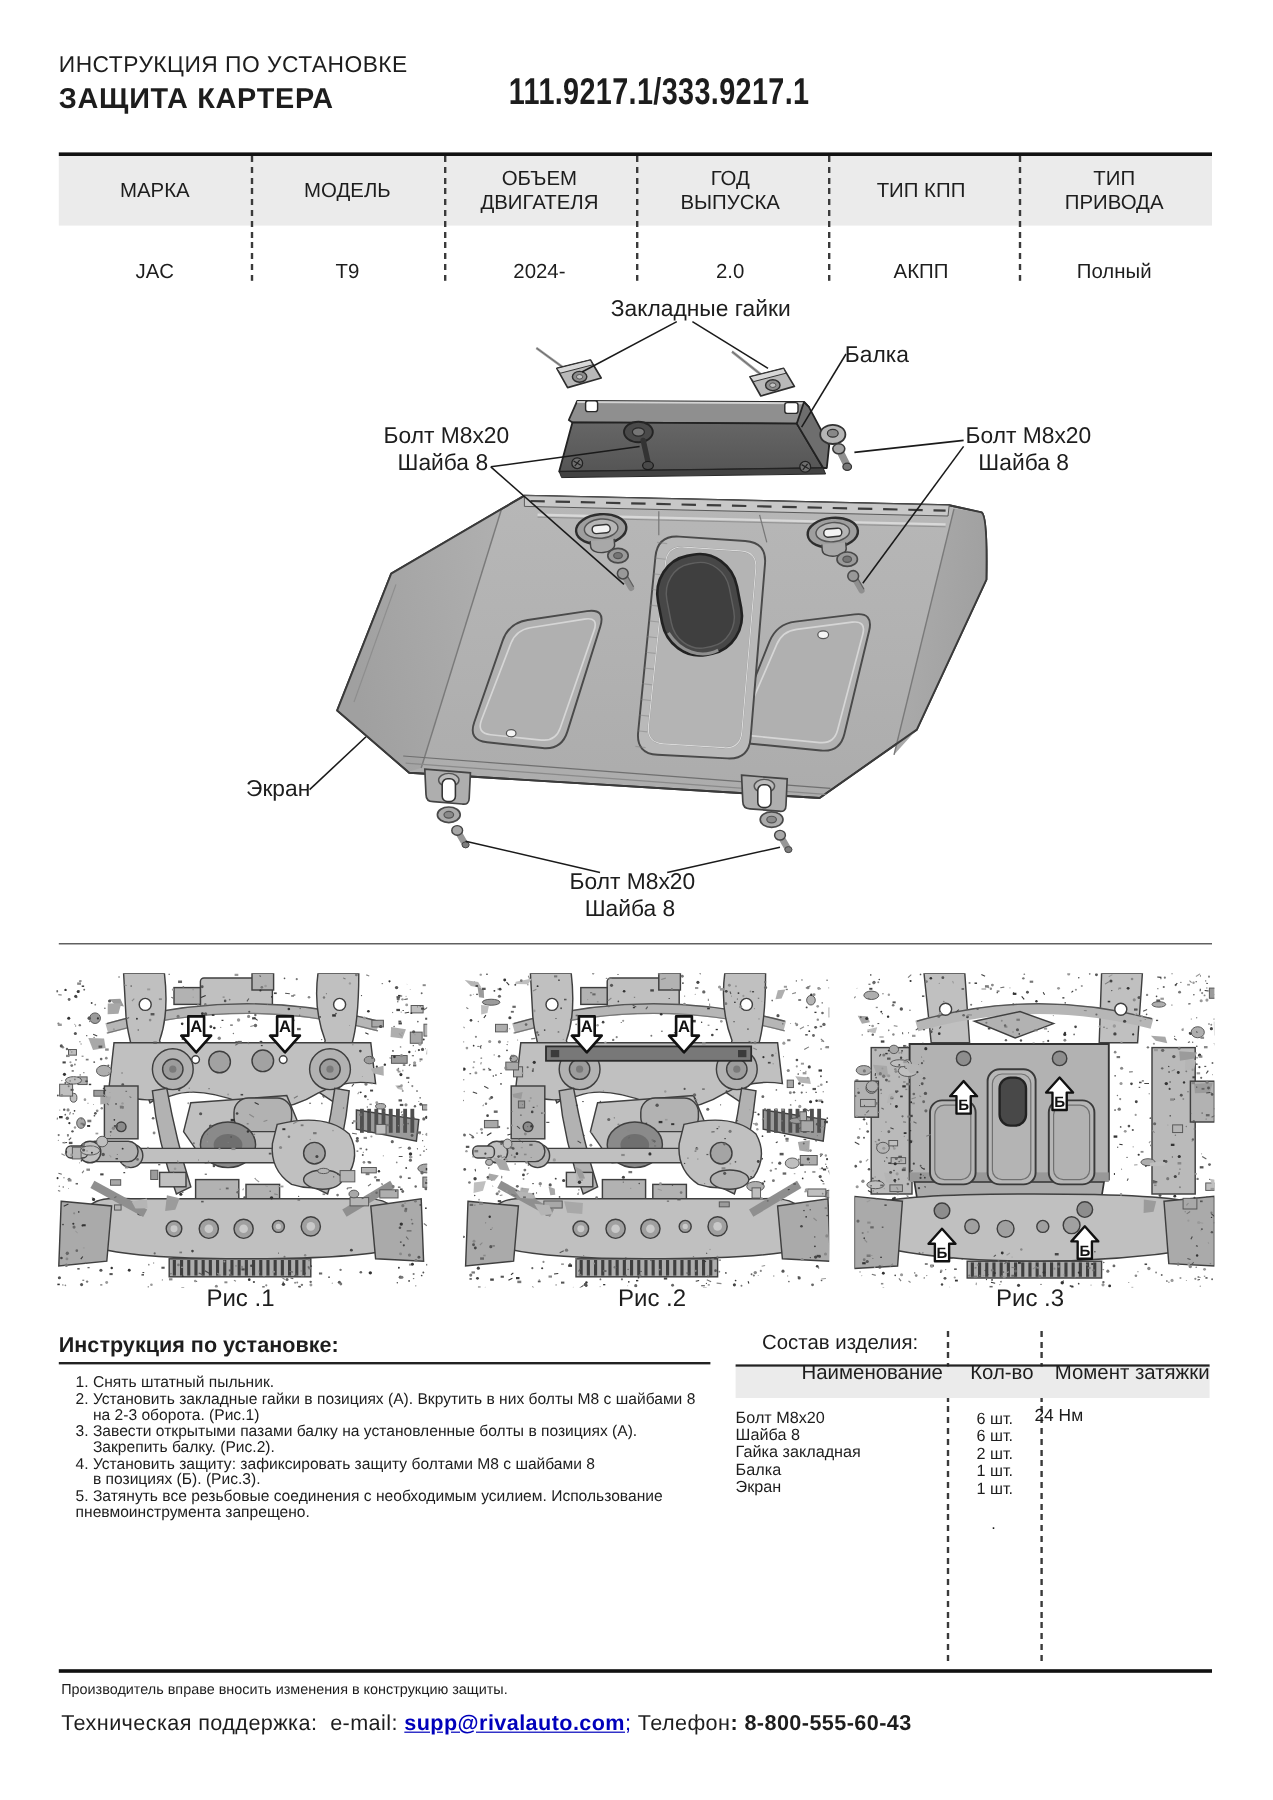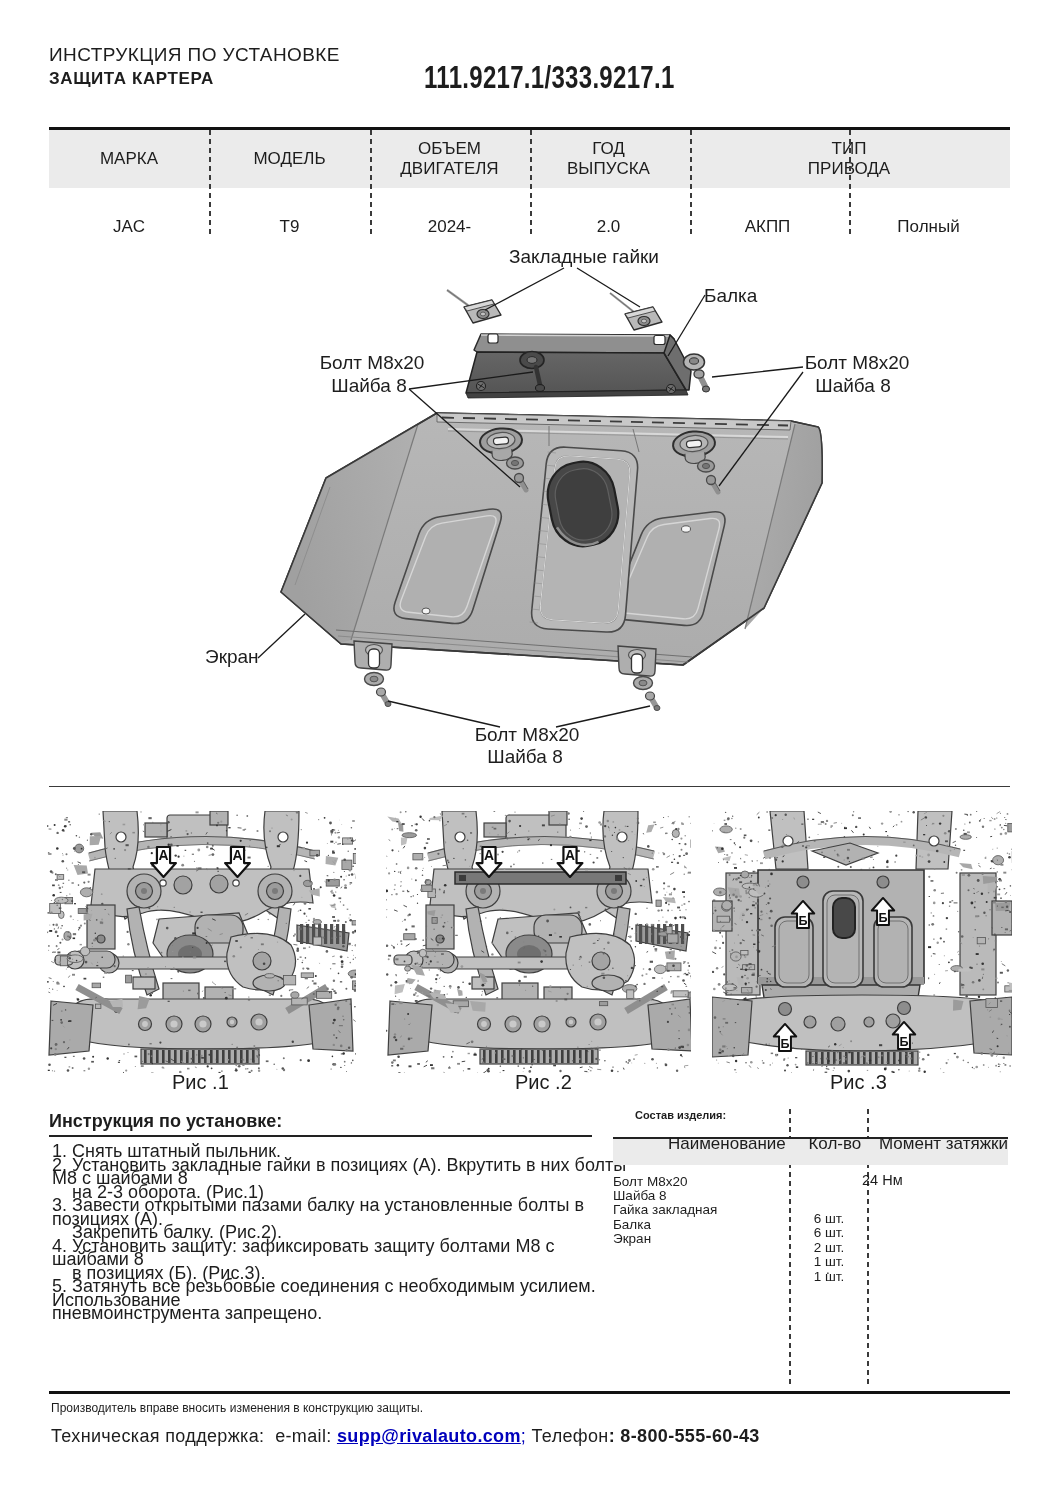--- a/index.html
+++ b/index.html
@@ -1,47 +1,47 @@
 <!DOCTYPE html>
 <html><head>
 <meta charset="utf-8">
 <style>
   html,body{margin:0;padding:0;}
   body{width:1061px;height:1500px;background:#ffffff;position:relative;
        font-family:"Liberation Sans",sans-serif;color:#1d1d1d;overflow:hidden;}
   .abs{position:absolute;}
   .ttl1{left:49px;top:44px;font-size:19px;letter-spacing:0.4px;}
-  .ttl2{left:49px;top:69px;font-size:17px;font-weight:bold;letter-spacing:0.6px;}
+  .ttl2{left:49px;top:69px;font-size:24px;font-weight:bold;letter-spacing:0.6px;}
   .pnum{left:424px;top:59px;font-size:24px;font-weight:bold;letter-spacing:0.3px;transform:scaleY(1.3);transform-origin:0 0;}
 
   
   .spec{left:49px;top:127px;width:961px;border-top:3px solid #111;}
   .spec .hdr{background:#ebebeb;height:58px;display:flex;}
   .spec .row{height:49px;display:flex;align-items:flex-end;}
   .spec .c{display:flex;align-items:center;justify-content:center;text-align:center;
            font-size:17px;line-height:20px;}
   .c1{width:160px;} .c2{width:161px;} .c3{width:159px;} .c4{width:159px;} .c5{width:159px;} .c6{flex:1;}
 
   
   .ins-h{left:49px;top:1111px;font-size:18px;font-weight:bold;}
   .ins-line{left:49px;top:1135px;width:543px;height:0;border-top:2px solid #222;}
-  .ins-list{left:52px;top:1145px;width:575px;font-size:18px;line-height:13.5px;}
+  .ins-list{left:63px;top:1145px;width:575px;font-size:13px;line-height:13.5px;}
   .ins-list div{margin:0;}
 
   
-  .parts-h{left:635px;top:1109px;font-size:11px;font-weight:bold;}
+  .parts-h{left:635px;top:1109px;font-size:17px;font-weight:normal;}
   .pt-line{left:613px;top:1137px;width:395px;height:0;border-top:2px solid #222;}
   .pt-hdr{left:613px;top:1139px;width:395px;height:26px;background:#ebebeb;display:flex;}
   .pt-hdr div{font-size:17px;display:flex;align-items:center;justify-content:center;padding-bottom:16px;white-space:nowrap;text-align:center;}
   .pt-name{width:177px;justify-content:flex-end !important;padding-right:11px;} .pt-qty{width:78px;} .pt-mom{flex:1;padding-left:6px;}
   .dash-v{width:1.5px;background:repeating-linear-gradient(to bottom,#3a3a3a 0 5px,transparent 5px 9px);}
   .tdash{position:absolute;top:130px;height:104px;width:1.5px;z-index:3;
          background:repeating-linear-gradient(to bottom,#3a3a3a 0 5px,transparent 5px 9px);}
   .pt-rows{left:613px;top:1175px;width:170px;font-size:13.5px;line-height:14.2px;}
-  .pt-qtys{left:790px;top:1176px;width:78px;font-size:13.5px;line-height:14.4px;text-align:center;margin-top:36px;}
+  .pt-qtys{left:790px;top:1176px;width:78px;font-size:13.5px;line-height:14.4px;text-align:center;}
   .pt-mval{left:862px;top:1172px;width:140px;font-size:14.5px;text-align:left;}
   .pt-dot{left:820px;top:1262px;width:16px;font-size:13.5px;text-align:center;}
 
   
   .foot-line{left:49px;top:1391px;width:961px;height:0;border-top:3px solid #111;}
   .foot1{left:51px;top:1401px;font-size:12px;}
   .foot2{left:51px;top:1426px;font-size:18px;letter-spacing:0.35px;}
   .foot2 a{color:#0000bb;font-weight:bold;text-decoration:underline;}
   .rcap{font-size:20px;}
 </style>
@@ -55,20 +55,21 @@
   <div class="abs tdash" style="left:370px;"></div>
   <div class="abs tdash" style="left:530px;"></div>
   <div class="abs tdash" style="left:690px;"></div>
   <div class="abs tdash" style="left:849px;"></div>
   <div class="abs spec">
     <div class="hdr">
       <div class="c c1">МАРКА</div>
       <div class="c c2">МОДЕЛЬ</div>
       <div class="c c4">ОБЪЕМ<br>ДВИГАТЕЛЯ</div>
       <div class="c c3">ГОД<br>ВЫПУСКА</div>
+      <div class="c c5">ТИП КПП</div>
       <div class="c c6">ТИП<br>ПРИВОДА</div>
     </div>
     <div class="row">
       <div class="c c1">JAC</div>
       <div class="c c2">T9</div>
       <div class="c c3">2024-</div>
       <div class="c c4">2.0</div>
       <div class="c c5">АКПП</div>
       <div class="c c6">Полный</div>
     </div>

